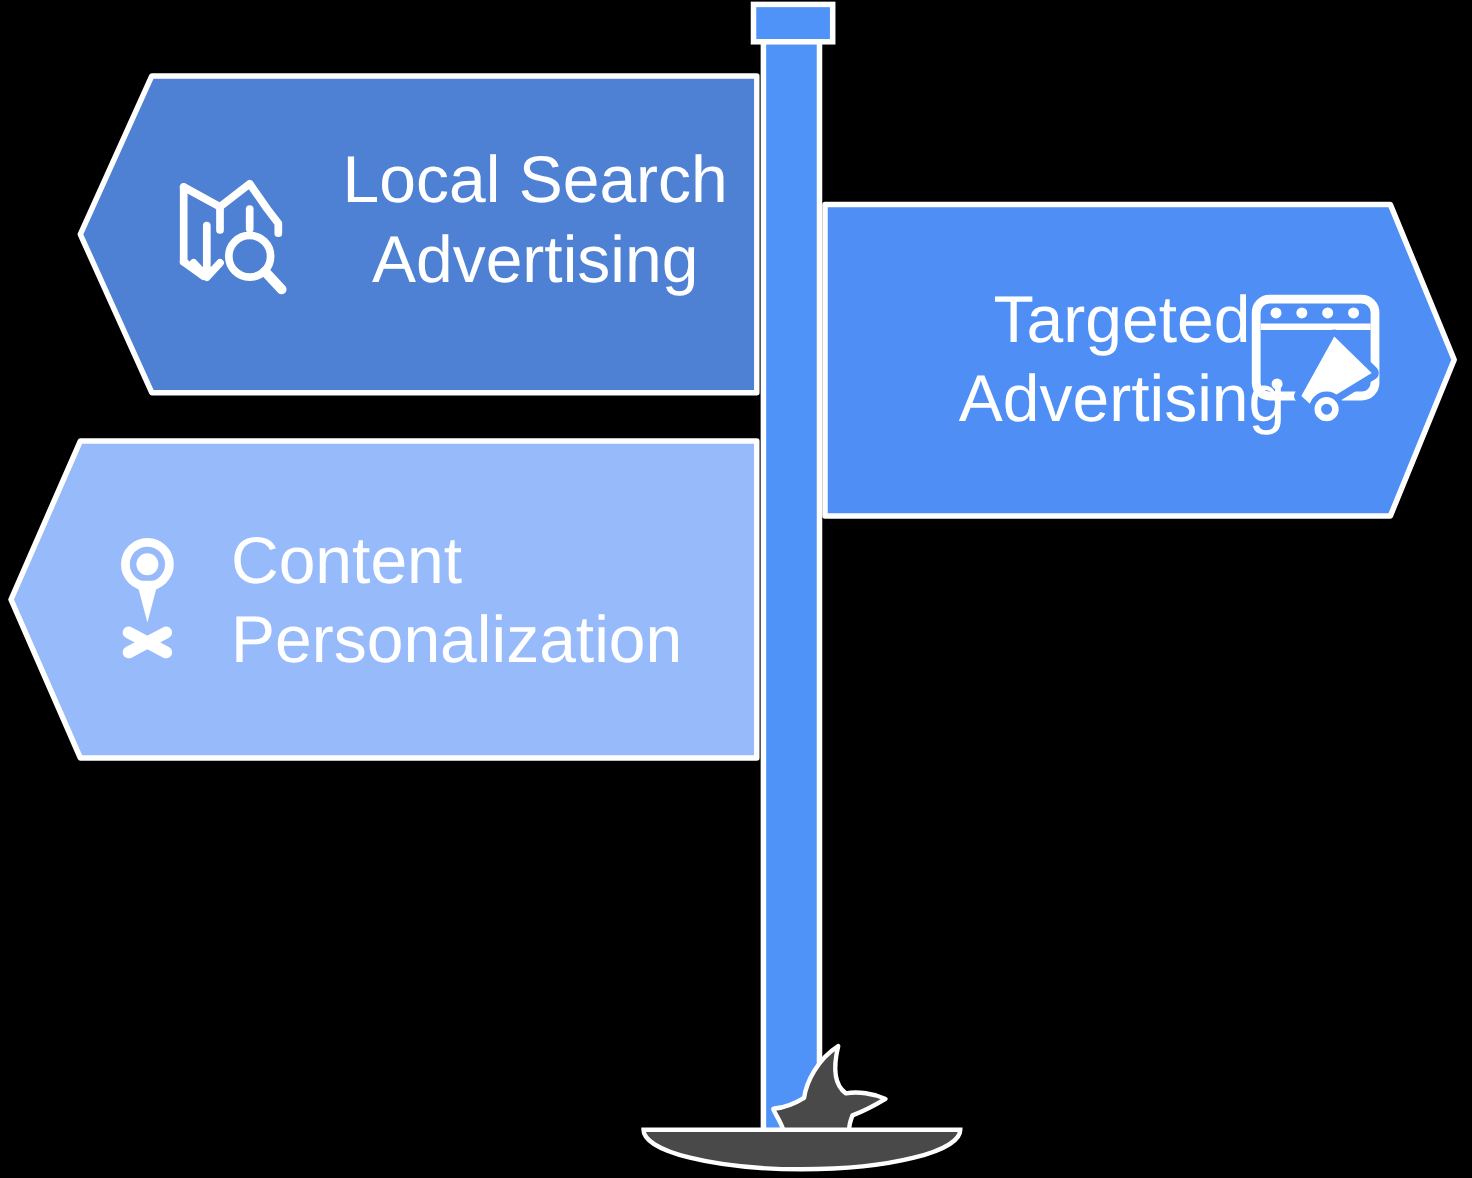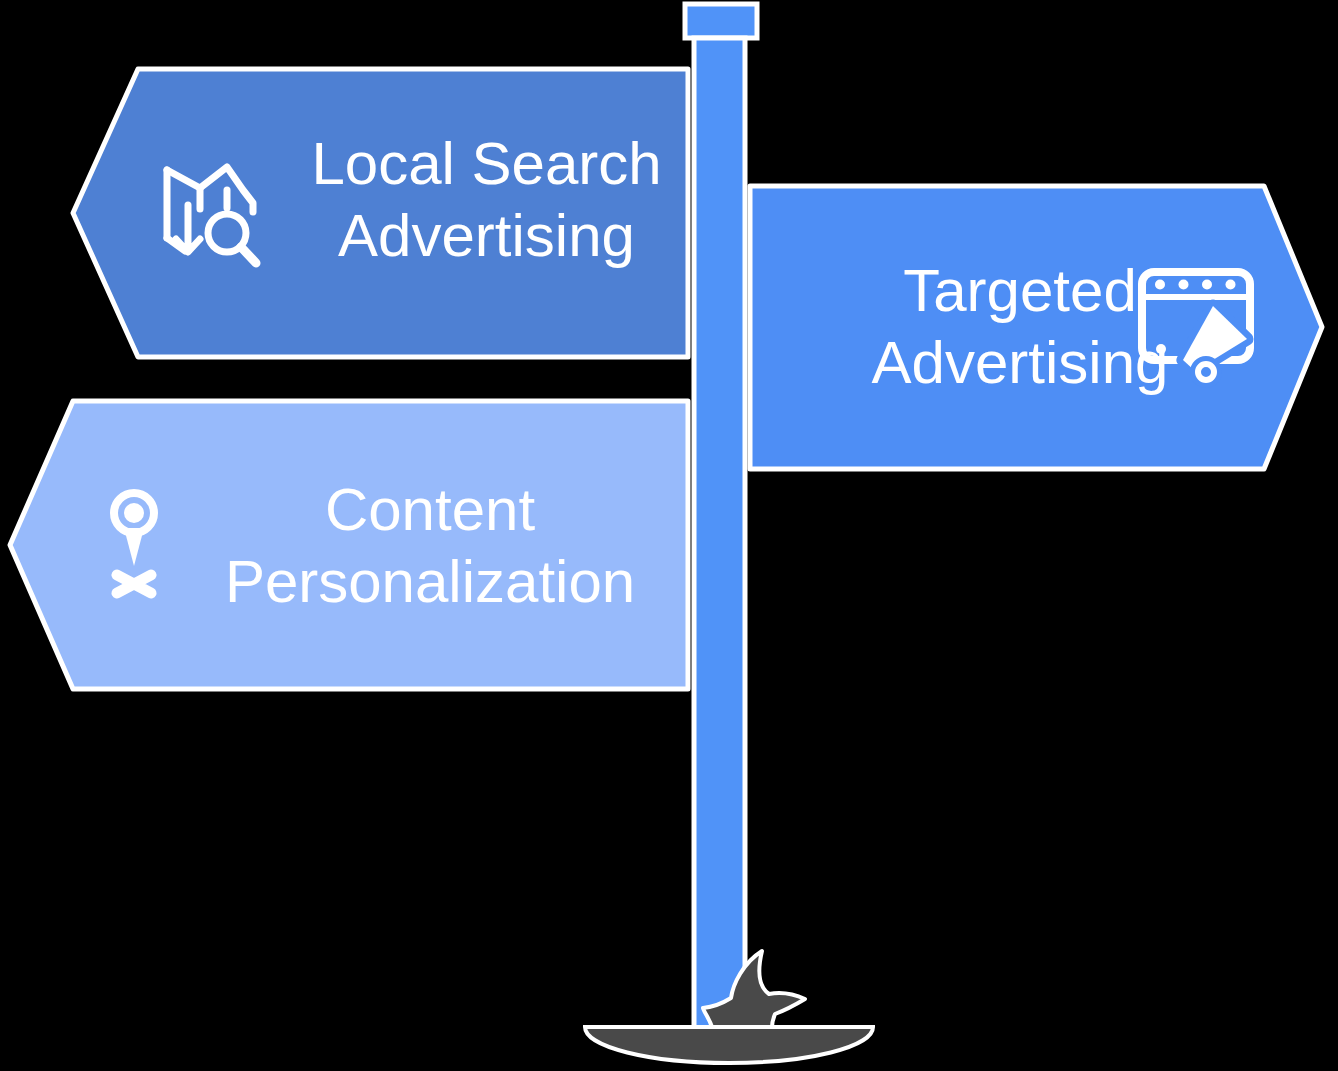--- a/index.html
+++ b/index.html
@@ -15,21 +15,21 @@
     position:absolute;
     color:#ffffff;
     font-size:60px;
     line-height:72px;
     font-weight:400;
     white-space:nowrap;
     letter-spacing:0;
   }
   .label-local{left:285px;top:128px;width:403px;text-align:center;}
   .label-targeted{left:790px;top:255px;width:460px;text-align:center;}
-  .label-content{left:210px;top:474px;width:440px;text-align:center;}
+  .label-content{left:210px;top:474px;width:440px;text-align:left;}
   .label span{display:block;}
 </style>
 </head>
 <body>
 
 <div class="stage">
 
   <svg class="art" viewBox="0 0 1338 1071">
 
     <g>

